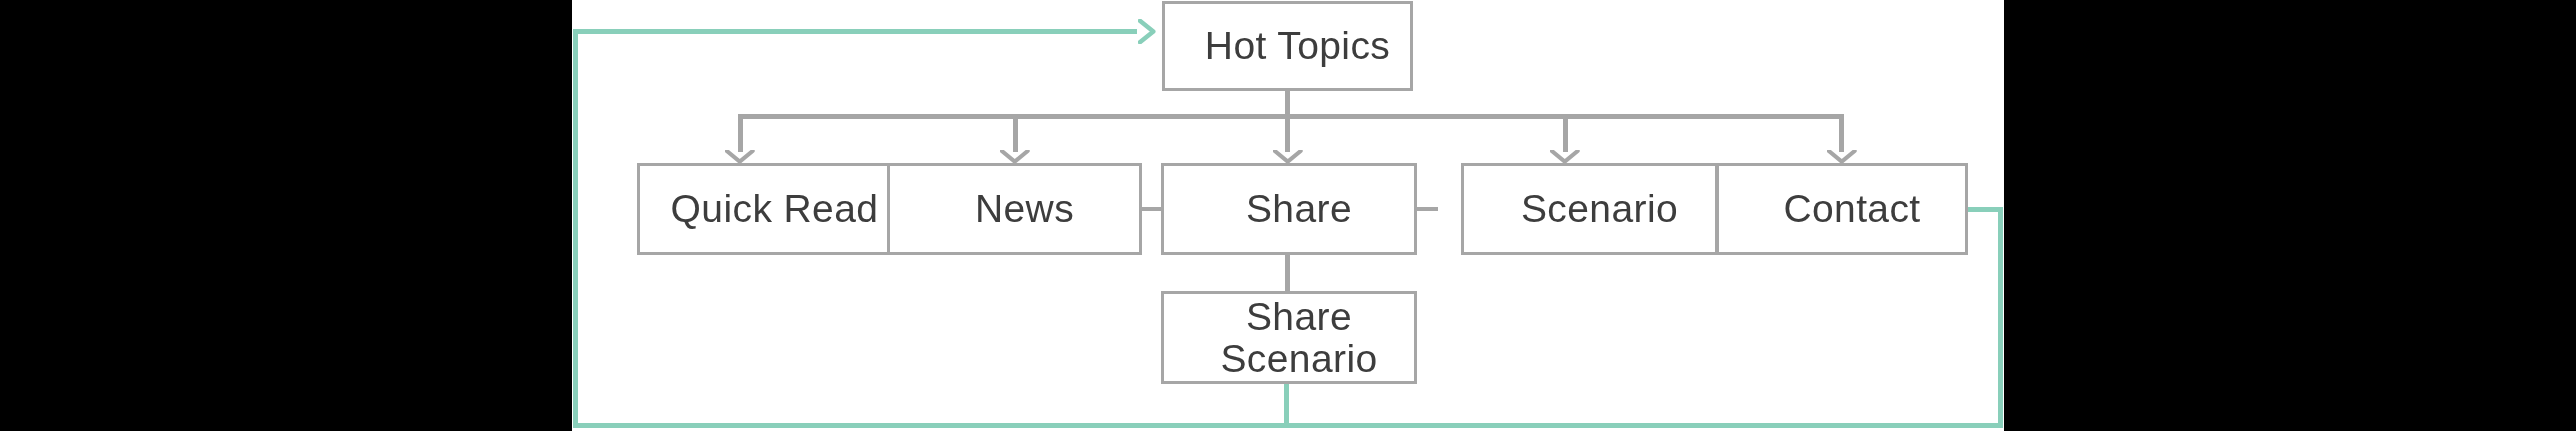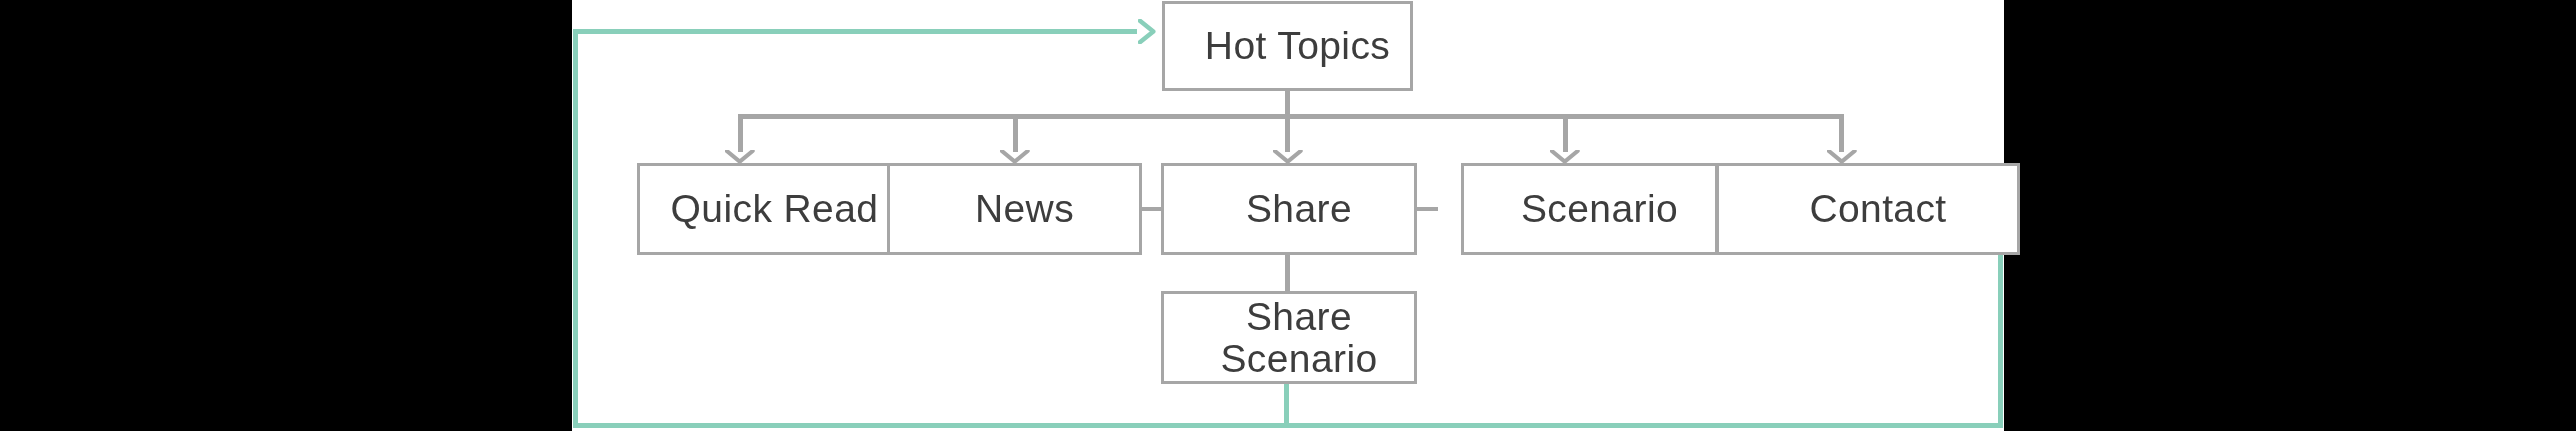--- a/index.html
+++ b/index.html
@@ -43,21 +43,21 @@
     line-height: 1.07;
     padding-left: 20px;
   }
 
   .node-hot-topics    { left: 1162px; top: 0.9px;   width: 251px; height: 90px; }
   .row-node           { top: 163px; height: 92px; }
   .node-quick-read    { left: 613px;  width: 255px; margin-left: 24px; }
   .node-news          { left: 887px;  width: 255px; text-align: center; }
   .node-share         { left: 1161px; width: 256px; }
   .node-scenario      { left: 1436px; width: 257px; margin-left: 25px; }
-  .node-contact       { left: 1716px; width: 304px; }
+  .node-contact       { left: 1716px; width: 252px; }
   .node-share-options { left: 1161px; top: 291px; width: 256px; height: 93px; }
 
   
   .hot-to-bar     { left: 1285px; top: 89px; width: 4.5px; height: 29.5px; }
   .dist-bar       { left: 738px;  top: 114px; width: 1106px; height: 4.5px; }
   .stem           { top: 114px; width: 4.5px; height: 38px; }
   .stem-quickread { left: 738px;  }
   .stem-news      { left: 1013px; }
   .stem-share     { left: 1285px; }
   .stem-scenario  { left: 1563px; }

